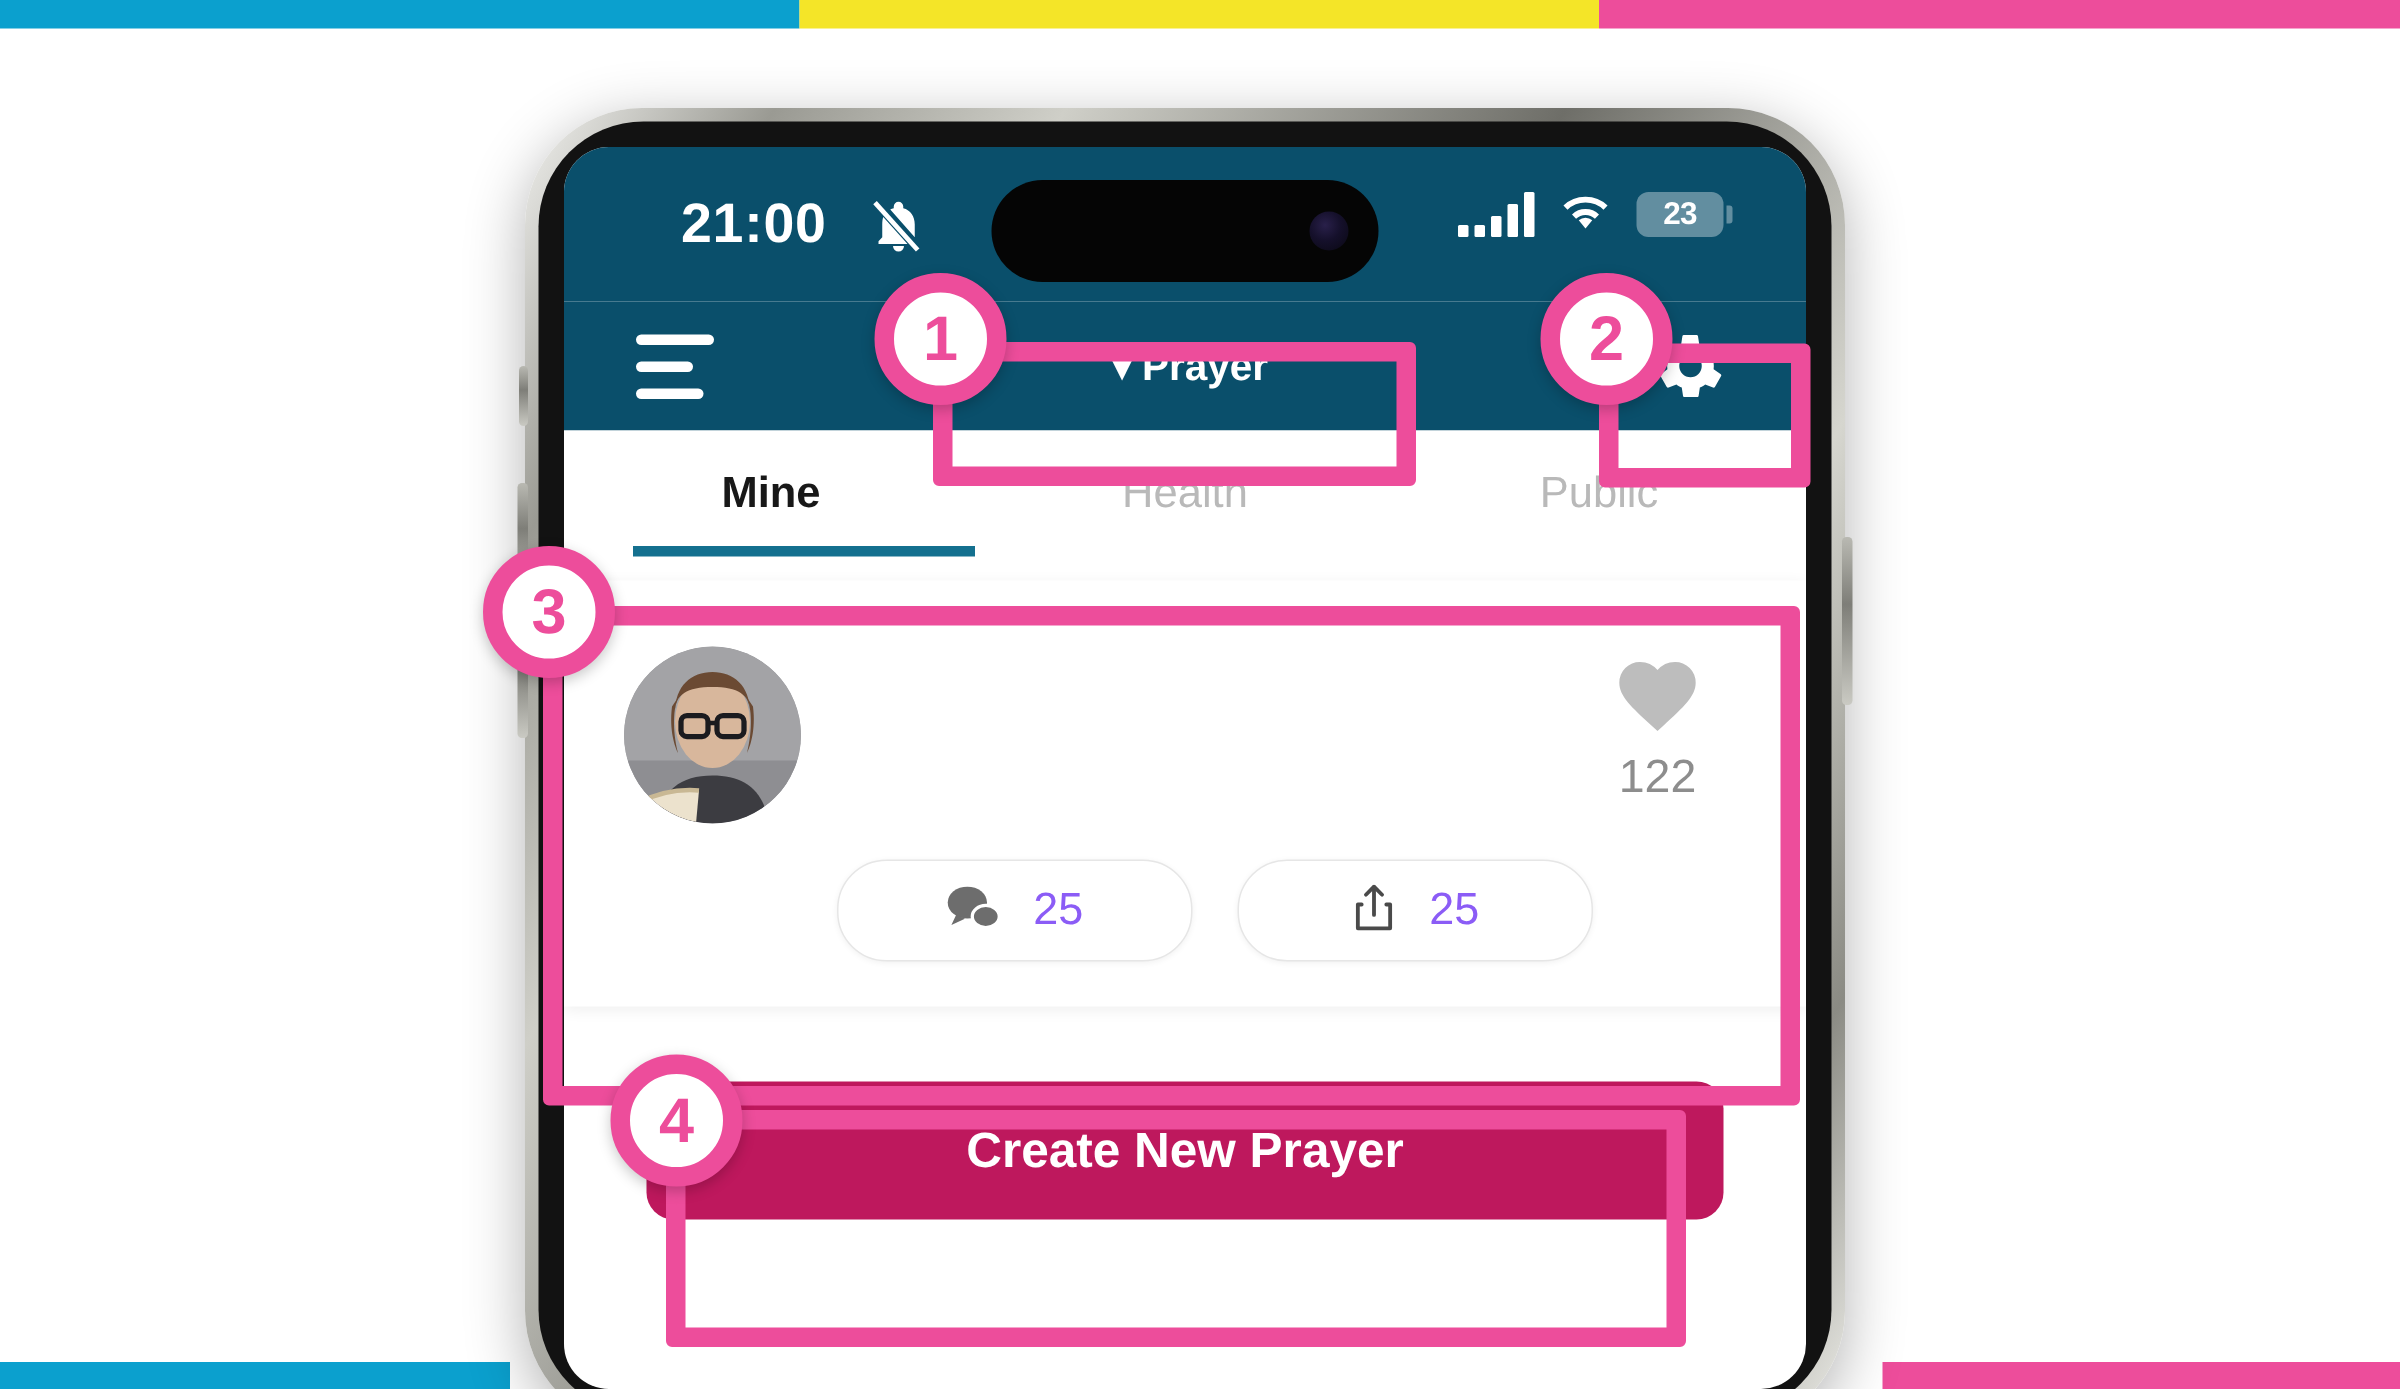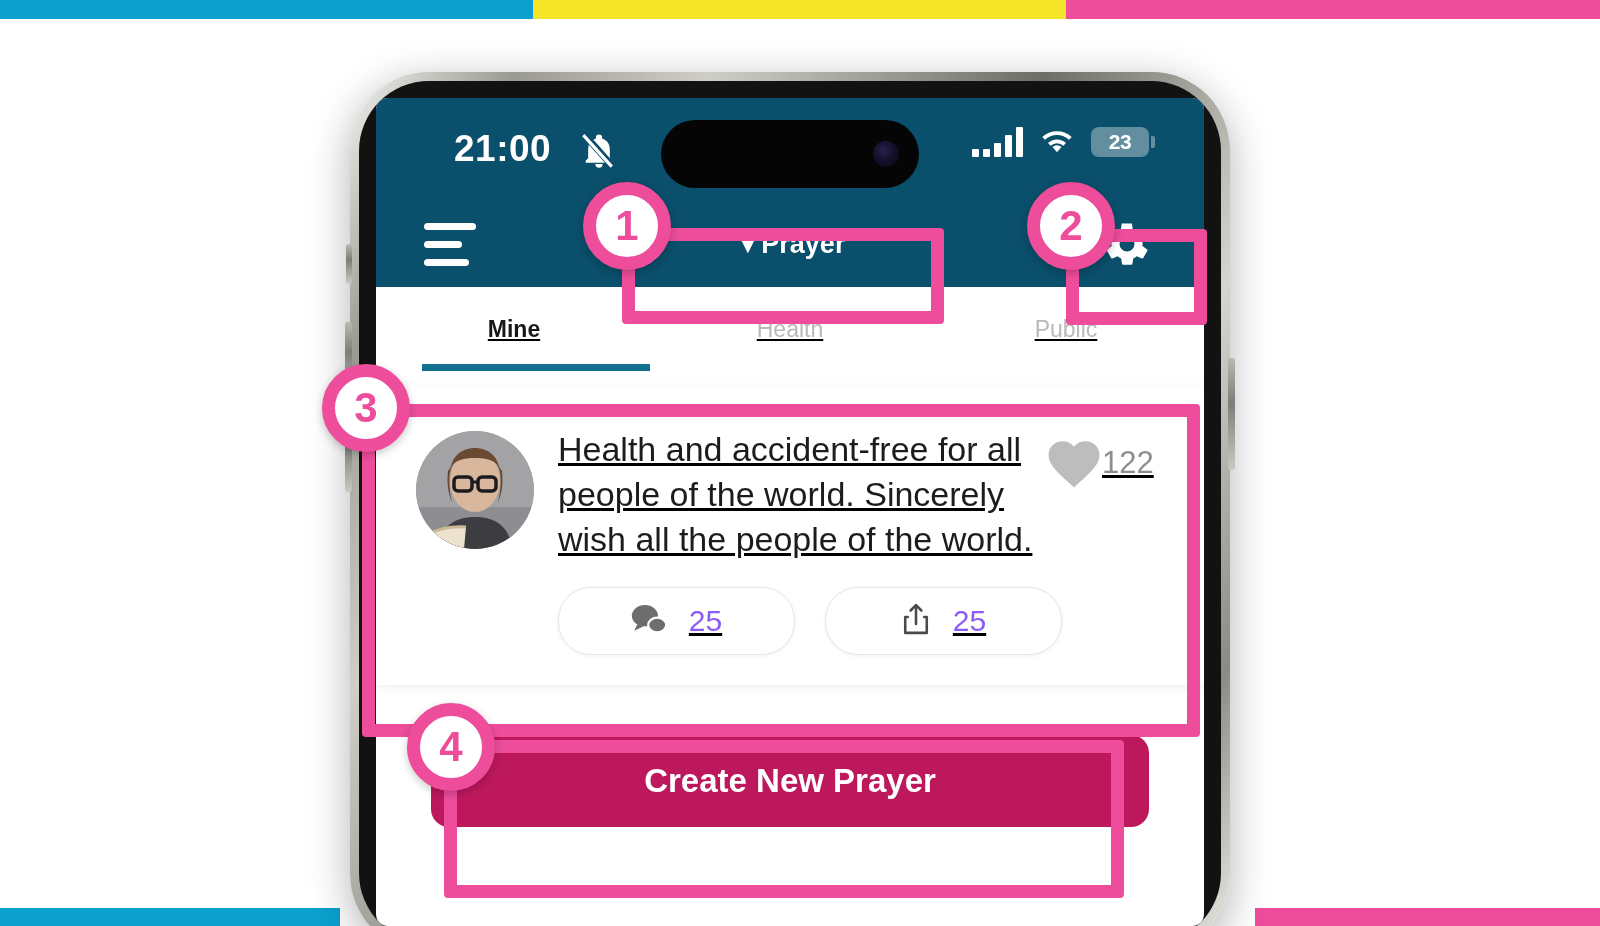--- a/index.html
+++ b/index.html
@@ -47,24 +47,23 @@
   }
   #phone-inner-bezel {
     position: absolute;
     inset: 9px;
     border-radius: 70px;
     background: #121212;
   }
   #phone-screen {
     position: absolute;
     inset: 17px;
-    border-radius: 12px;
+    border-radius: 30px;
     overflow: hidden;
     background: #ffffff;
-    text-decoration: underline;
   }
 
   
   .side-btn {
     position: absolute;
     background: linear-gradient(180deg, #b9b9b2, #7e7e78 40%, #cacac3);
     border-radius: 3px;
   }
   #btn-silent  { left: -4px; top: 172px; width: 6px;  height: 40px; }
   #btn-volup   { left: -5px; top: 250px; width: 7px;  height: 76px; }
@@ -195,21 +194,21 @@
     position: relative;
     display: flex;
     height: 84px;
     background: #ffffff;
   }
   .tab {
     flex: 1;
     display: flex;
     align-items: center;
     justify-content: center;
-    font-size: 23px;
+    font-size: 29px;
     cursor: pointer;
   }
   .tab.active { color: #181818; font-weight: 700; }
   .tab.inactive { color: #b9b9b9; font-weight: 400; }
   #tab-underline {
     position: absolute;
     left: 46px;
     bottom: 0;
     width: 228px;
     height: 7px;
@@ -250,21 +249,22 @@
     margin-top: 18px;
     font-size: 34px;
     line-height: 1.33;
     color: #1c1c1c;
     max-width: 500px;
   }
   #like-block {
     width: 118px;
     flex: none;
     display: flex;
-    flex-direction: row;
+    flex-direction: column;
+    align-items: center;
     margin-top: 30px;
   }
   #like-count {
     margin-top: 6px;
     color: #8d8d8d;
     font-size: 31px;
   }
   #card-actions {
     display: flex;
     gap: 30px;
@@ -434,21 +434,20 @@
                   <rect x="38" y="46" width="18" height="14" rx="4" fill="none" stroke="#1b1b1f" stroke-width="3.5"></rect>
                   <rect x="62" y="46" width="18" height="14" rx="4" fill="none" stroke="#1b1b1f" stroke-width="3.5"></rect>
                   <line x1="56" y1="51" x2="62" y2="51" stroke="#1b1b1f" stroke-width="3"></line>
                   <path d="M10 104c14-7 28-9 40-8l-2 22H6z" fill="#ece2cd"></path>
                   <path d="M10 104c14-7 28-9 40-8" fill="none" stroke="#c9b894" stroke-width="3"></path>
                 </g>
               </svg>
             </div>
 
             <div id="card-body">
-              <div id="prayer-text">Health and accident-free for all people of the world. Sincerely wish all the people of the world.</div>
             </div>
 
             <div id="like-block">
               <span>
                 <svg width="56" height="50" viewBox="0 0 24 22" fill="#bdbdbd">
                   <path d="M12 21.3l-1.7-1.6C4.3 14.2.8 11 .8 7.1A6 6 0 0 1 6.9 1 6.6 6.6 0 0 1 12 3.4 6.6 6.6 0 0 1 17.1 1a6 6 0 0 1 6.1 6.1c0 3.9-3.5 7.1-9.5 12.6z"></path>
                 </svg>
               </span>
               <span id="like-count">122</span>
             </div>

